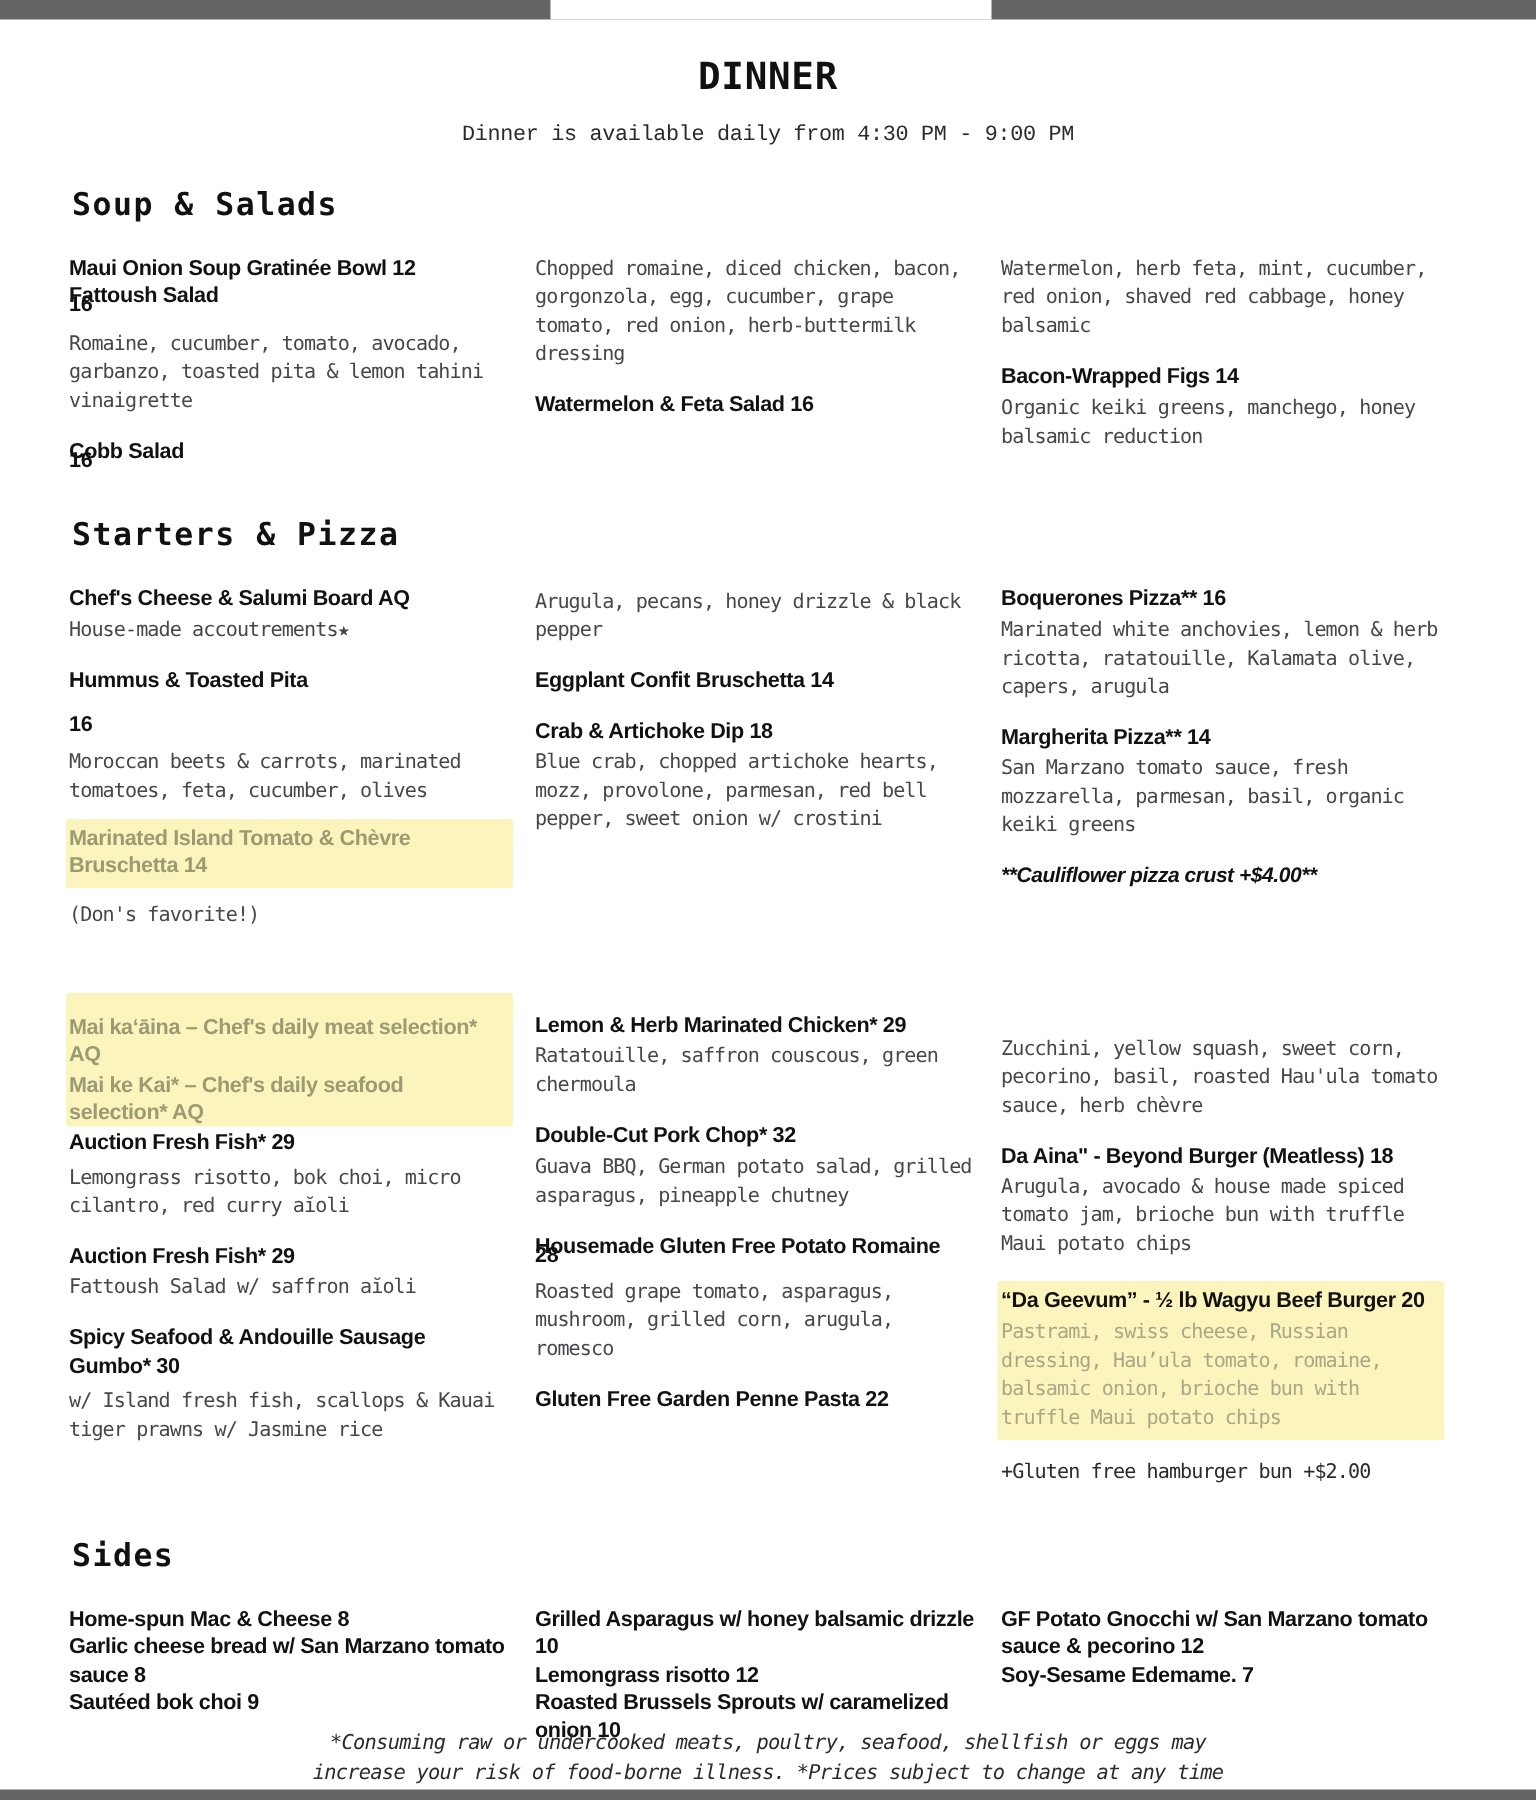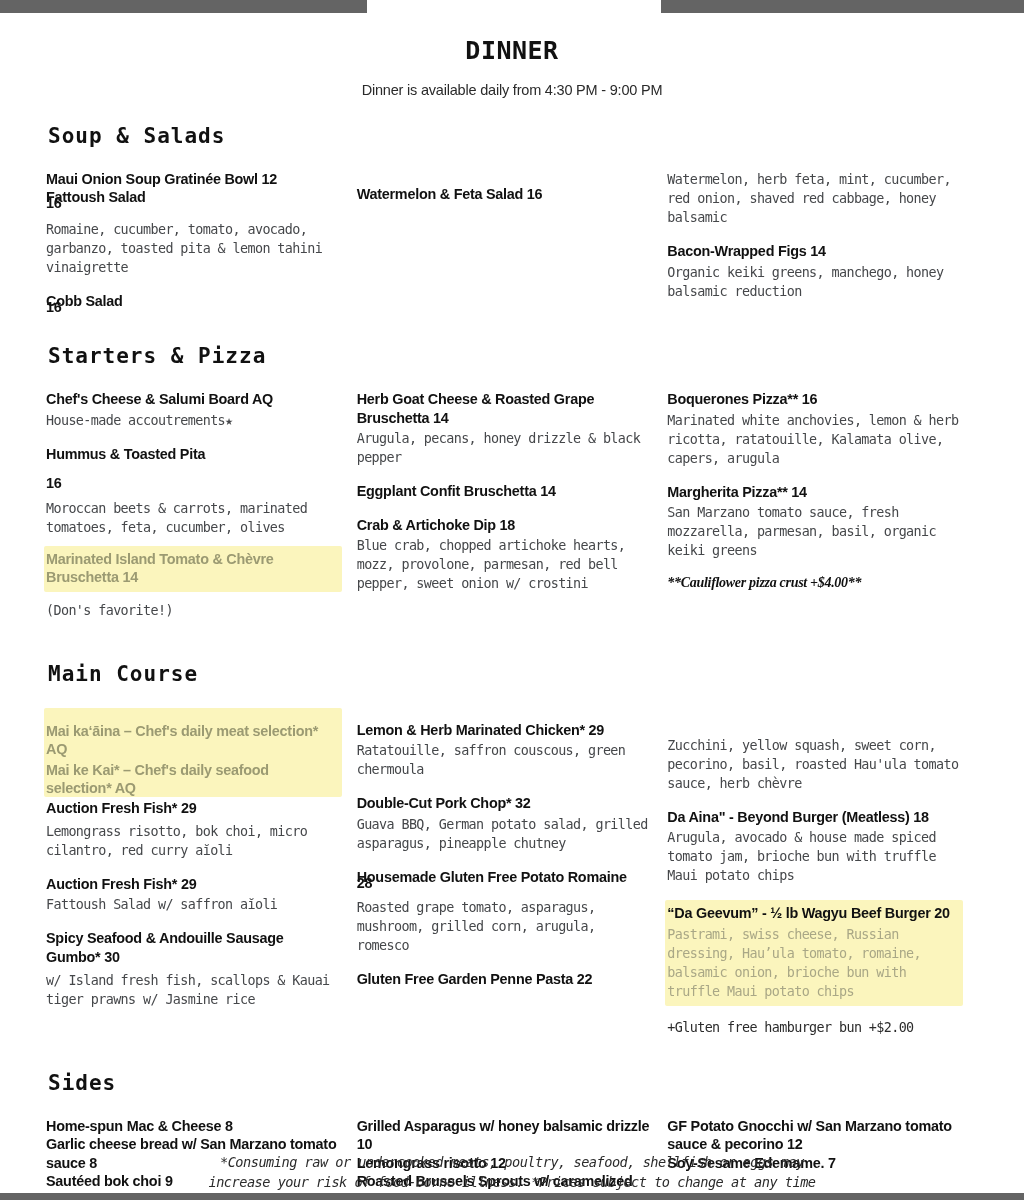--- a/index.html
+++ b/index.html
@@ -24,21 +24,21 @@
   .menu-title {
     text-align:center;
     font-family:"DejaVu Sans Mono", monospace;
     font-weight:bold;
     font-size:25px;
     letter-spacing:.5px;
     margin:6px 0 0 0;
   }
   .menu-hours {
     text-align:center;
-    font-family:Liberation Sans, sans-serif;
+    font-family:Liberation Mono, monospace;
     font-size:14.5px;
     color:#2a2a2a;
     margin-top:17px;
     letter-spacing:-.2px;
   }
 
   
   .section { margin-top:30px; }
   .section-title {
     font-family:"DejaVu Sans Mono", monospace;
@@ -62,21 +62,21 @@
   }
   .desc {
     font-family:"DejaVu Sans Mono", monospace;
     font-size:13.4px;
     line-height:1.42;
     color:#45474a;
     letter-spacing:-.6px;
     margin-top:2px;
   }
   .note-italic {
-    font-family:Liberation Serif, serif;
+    font-family:Liberation Sans, sans-serif;
     font-weight:bold;
     font-style:italic;
     font-size:14px;
     letter-spacing:-.3px;
   }
   .gap-sm { height:9px; }
   .gap-md { height:15px; }
 
   
   .overlap-wrap { position:relative; }
@@ -135,20 +135,21 @@
         </div>
         <div class="desc" style="margin-top:13px;">Romaine, cucumber, tomato, avocado, garbanzo, toasted pita &amp; lemon tahini vinaigrette</div>
         <div class="gap-md"></div>
         <div class="overlap-wrap">
           <div class="name">Cobb Salad</div>
           <div class="overlap-price">16</div>
         </div>
       </div>
 
       <div class="col">
+        <div class="desc" style="margin-top:0;">Chopped romaine, diced chicken, bacon, gorgonzola, egg, cucumber, grape tomato, red onion, herb-buttermilk dressing</div>
         <div class="gap-md"></div>
         <div class="name">Watermelon &amp; Feta Salad 16</div>
       </div>
 
       <div class="col">
         <div class="desc" style="margin-top:0;">Watermelon, herb feta, mint, cucumber, red onion, shaved red cabbage, honey balsamic</div>
         <div class="gap-md"></div>
         <div class="name">Bacon-Wrapped Figs 14</div>
         <div class="desc">Organic keiki greens, manchego, honey balsamic reduction</div>
       </div>
@@ -168,21 +169,20 @@
         <div class="name" style="margin-top:11px;">16</div>
         <div class="desc" style="margin-top:6px;">Moroccan beets &amp; carrots, marinated tomatoes, feta, cucumber, olives</div>
         <div class="gap-sm"></div>
         <div class="hl-block">
           <div class="name">Marinated Island Tomato &amp; Chèvre Bruschetta 14</div>
         </div>
         <div class="desc" style="margin-top:9px;">(Don's favorite!)</div>
       </div>
 
       <div class="col">
-        <div class="name">Herb Goat Cheese &amp; Roasted Grape Bruschetta 14</div>
         <div class="desc">Arugula, pecans, honey drizzle &amp; black pepper</div>
         <div class="gap-md"></div>
         <div class="name">Eggplant Confit Bruschetta 14</div>
         <div class="gap-md"></div>
         <div class="name">Crab &amp; Artichoke Dip 18</div>
         <div class="desc">Blue crab, chopped artichoke hearts, mozz, provolone, parmesan, red bell pepper, sweet onion w/ crostini</div>
       </div>
 
       <div class="col">
         <div class="name">Boquerones Pizza** 16</div>
@@ -191,21 +191,20 @@
         <div class="name">Margherita Pizza** 14</div>
         <div class="desc">San Marzano tomato sauce, fresh mozzarella, parmesan, basil, organic keiki greens</div>
         <div class="gap-md"></div>
         <div class="note-italic">**Cauliflower pizza crust +$4.00**</div>
       </div>
 
     </div>
   </div>
 
   <div class="section" style="margin-top:42px;">
-    <div class="section-title">Main Course</div>
     <div class="cols">
 
       <div class="col">
         <div class="hl-block" style="padding-top:14px;padding-bottom:0;">
           <div class="name">Mai kaʻāina – Chef's daily meat selection* AQ</div>
           <div class="name" style="margin-top:2px;">Mai ke Kai* – Chef's daily seafood selection* AQ</div>
         </div>
         <div class="name" style="margin-top:2px;">Auction Fresh Fish* 29</div>
         <div class="desc" style="margin-top:4px;">Lemongrass risotto, bok choi, micro cilantro, red curry aĭoli</div>
         <div class="gap-md"></div>

